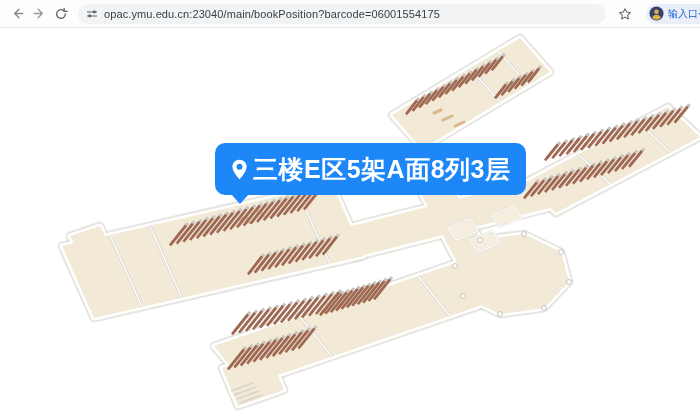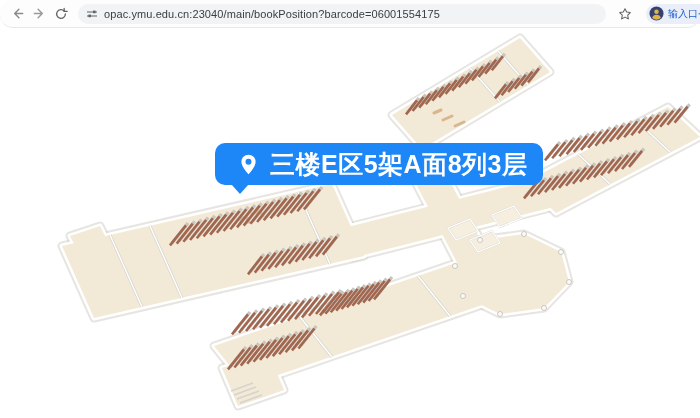--- a/index.html
+++ b/index.html
@@ -1,21 +1,21 @@
 <!DOCTYPE html>
 <html style="--tooltip-blue: #1d87f8;"><head>
 <meta charset="utf-8">
 <style>
   html,body{margin:0;padding:0;background:#fff;}
   *{box-sizing:border-box;font-family:"Liberation Sans",sans-serif;}
   .screen{position:relative;width:700px;height:418px;overflow:hidden;background:#fff;}
 
   
   .toolbar{position:absolute;top:0;left:0;width:700px;height:28px;background:#fdfdfd;
-           border-bottom:1px solid #e8e8e8;display:flex;align-items:center;z-index:30;padding:0 6px;border-radius:13px;}
+           border-bottom:1px solid #e8e8e8;display:flex;align-items:center;z-index:30;padding:0 6px;}
   .navbtn{width:22px;height:22px;display:flex;align-items:center;justify-content:center;border-radius:50%;flex:0 0 auto;}
   .navbtn svg{display:block;}
   .omnibox{flex:0 0 auto;width:528px;height:20px;margin-left:6px;background:#f1f3f4;border-radius:10px;
            display:flex;align-items:center;padding:0 8px;overflow:hidden;}
   .omnibox .url{font-size:11px;color:#3c4043;white-space:nowrap;letter-spacing:.1px;margin-left:6px;}
   .starbtn{margin-left:8px;}
   .chip{margin-left:10px;height:20px;background:#e9eef9;border-radius:10px;display:flex;align-items:center;
         padding:0 8px 0 3px;gap:4px;}
   .chip .lbl{font-size:10px;color:#1b5fd0;white-space:nowrap;}
 
@@ -26,22 +26,22 @@
   .floor use, .floor polygon{fill:#f2e9d6;stroke:none;}
   .part-sh{stroke:#d8d6cf;stroke-width:3;fill:none;}
   .part-w{stroke:#ffffff;stroke-width:1.4;fill:none;}
   .miniroom{fill:#f6efdf;stroke:#dddbd4;stroke-width:2;}
   .miniroom2{fill:none;stroke:#ffffff;stroke-width:1.2;}
   .stair{stroke:#d5d3cc;stroke-width:1.6;}
   .post{fill:#fbfbfa;stroke:#c9c7c0;stroke-width:1;}
   .bench{stroke:#d8b78c;stroke-width:3;fill:none;stroke-linecap:round;}
 
   
-  .tooltip{position:absolute;left:215px;top:143px;height:42px;min-width:280px;z-index:20;
-           border-radius:10px;display:flex;align-items:center;padding:0 16px 0 22px;gap:10px;
+  .tooltip{position:absolute;left:215px;top:143px;height:52px;min-width:280px;z-index:20;
+           border-radius:10px;display:flex;align-items:center;padding:0 16px 0 13px;gap:2px;
            color:#fff;font-size:25px;font-weight:700;letter-spacing:.5px;}
   .tooltip::after{content:"";position:absolute;left:16px;bottom:-9px;width:0;height:0;
            border-left:9px solid transparent;border-right:9px solid transparent;
            border-top:10px solid var(--tooltip-blue,#1d87f8);}
 </style>
 </head>
 <body>
 
 <div class="screen">
 

